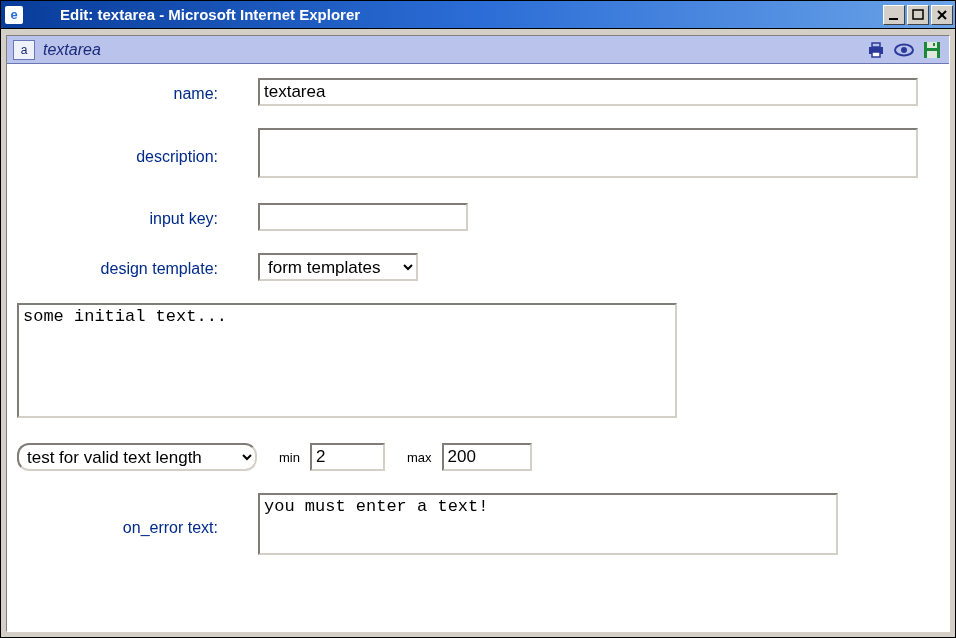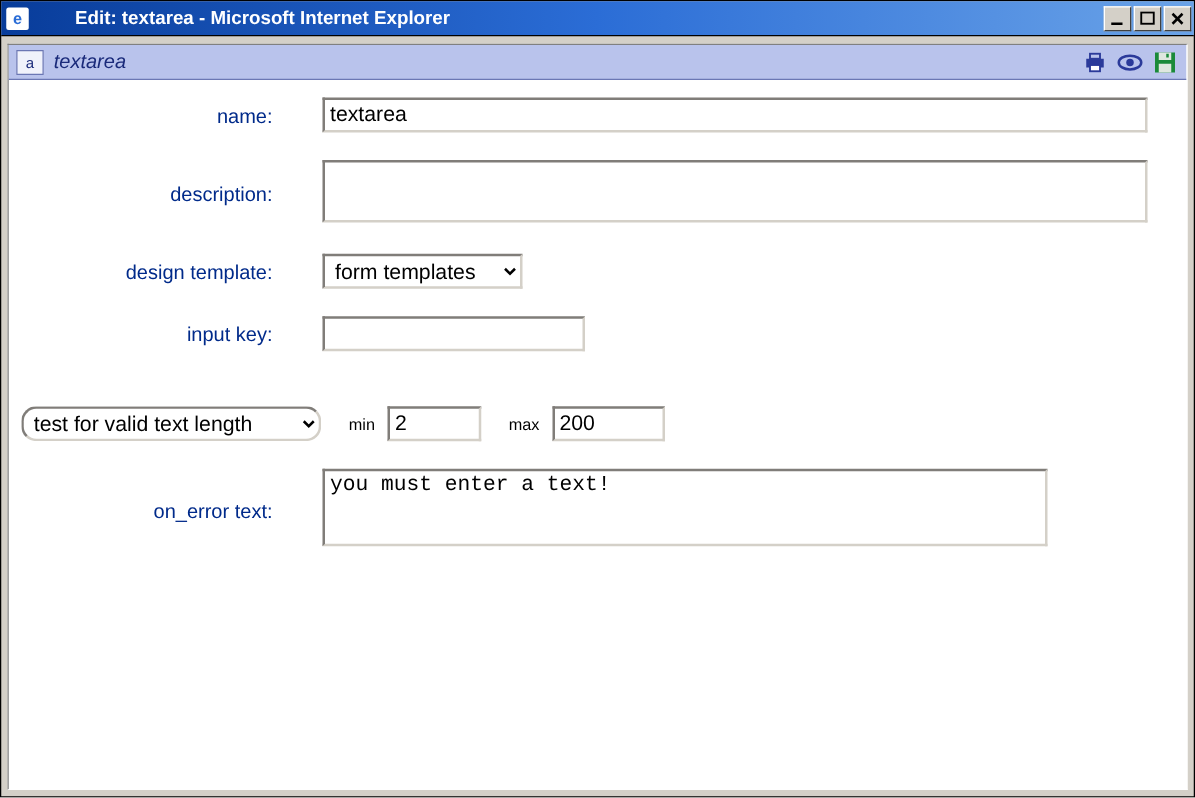--- a/index.html
+++ b/index.html
@@ -174,36 +174,39 @@
       </div>
 
       <div class="row">
         <div class="lbl">description:</div>
         <div class="ctrl">
           <textarea class="txt ta-desc" style=""></textarea>
         </div>
       </div>
 
       <div class="row">
+        <div class="lbl">input key:</div>
+        <div class="ctrl">
+          <input class="txt w-key" type="text" style="">
+        </div>
+      </div>
+
+      <div class="row">
         <div class="lbl">design template:</div>
         <div class="ctrl">
           <select class="sel w-sel">
             <option>form templates</option>
           </select>
         </div>
       </div>
 
       <div class="row">
-        <div class="lbl">input key:</div>
-        <div class="ctrl">
-          <input class="txt w-key" type="text" style="">
-        </div>
-      </div>
-
-      <div class="row">
+        <div class="ctrl">
+          <textarea class="txt mono ta-init" style="">some initial text...</textarea>
+        </div>
       </div>
 
       <div class="row">
         <div class="ctrl">
           <div class="inline-row">
             <select class="sel w-sel2">
               <option>test for valid text length</option>
             </select>
             <span class="minilbl">min</span>
             <input class="txt w-min" type="text" value="2" style="">

